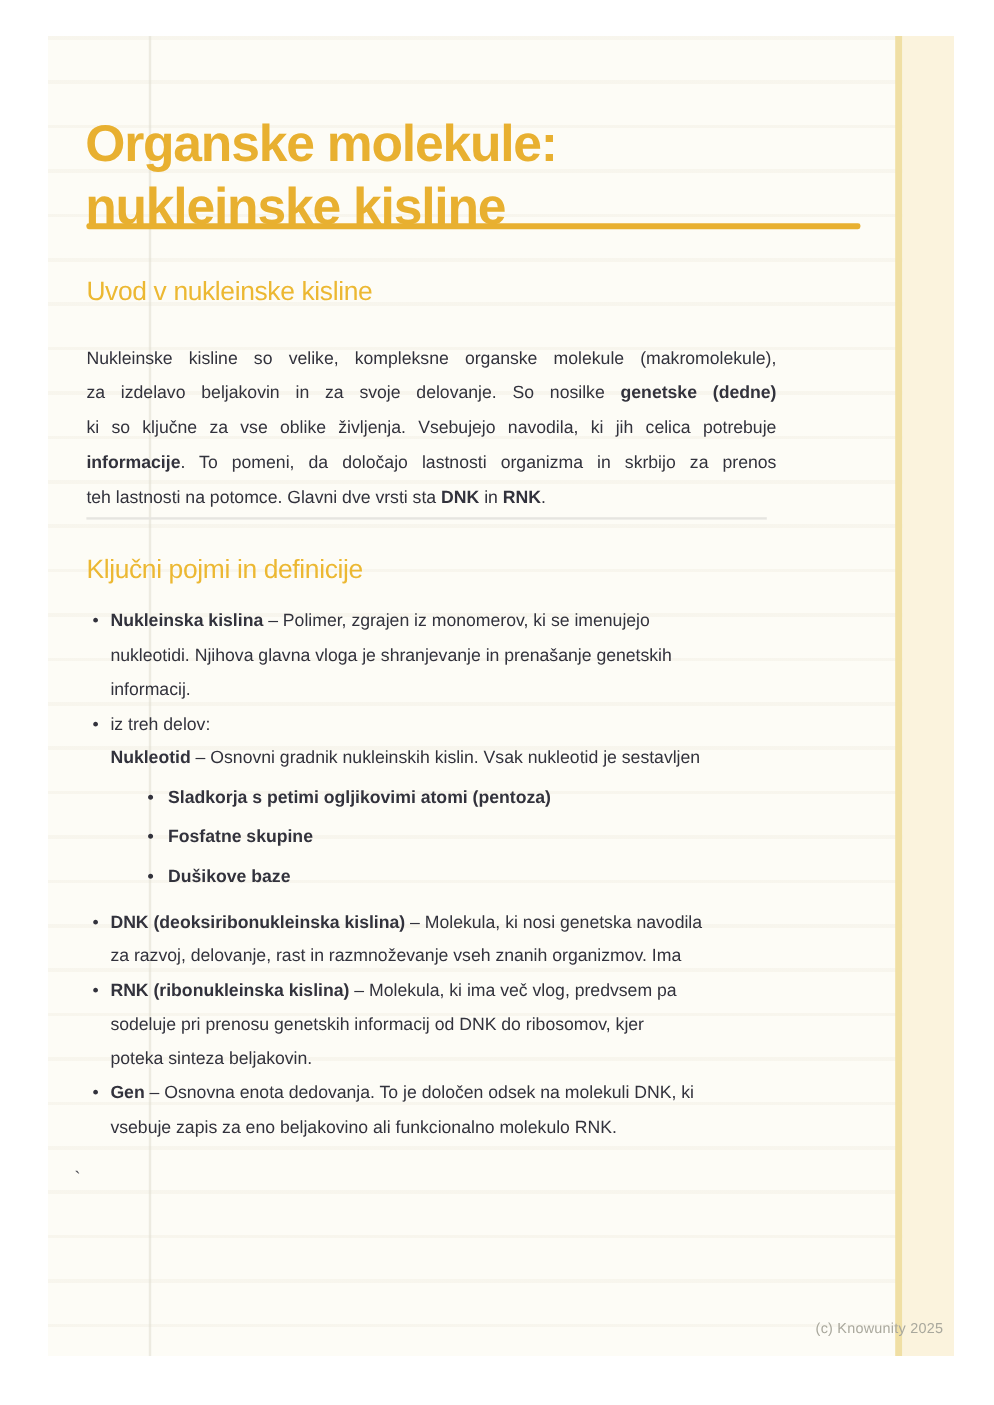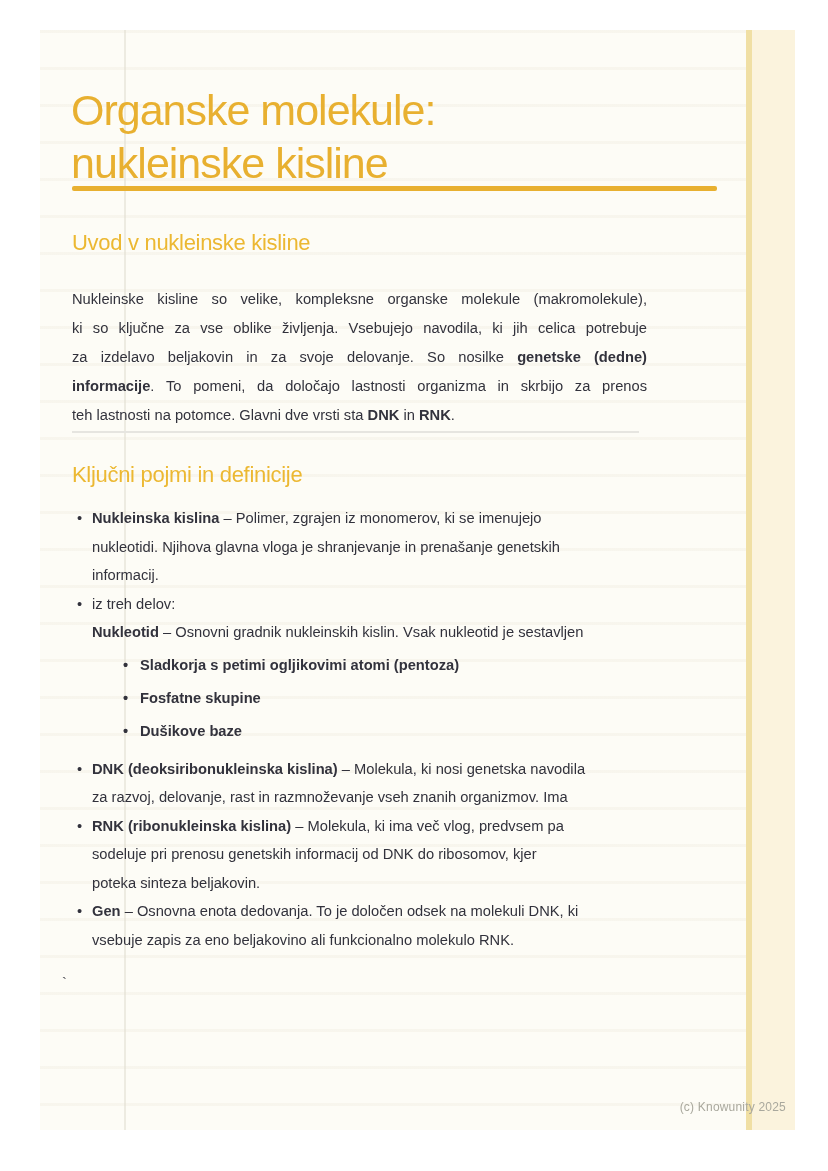--- a/index.html
+++ b/index.html
@@ -8,22 +8,22 @@
   .paper { position:absolute; left:40px; top:30px; width:755px; height:1100px;
            background:
              repeating-linear-gradient(180deg, rgba(240,236,224,0.40) 0px, rgba(240,236,224,0.40) 3px, rgba(255,255,255,0) 3px, rgba(255,255,255,0) 37px),
              #fdfcf6; }
   .fold-line { position:absolute; left:84px; top:0; width:2px; height:100%;
                background:rgba(224,221,208,0.55); }
   .edge-stripe { position:absolute; left:706px; top:0; width:6px; height:100%;
                  background:#f0dfa4; }
   .margin-band { position:absolute; left:712px; top:0; width:43px; height:100%;
                  background:#fbf3dd; }
-  .title { position:absolute; left:31px; top:54px; width:650px;
-           font-size:43px; line-height:53px; font-weight:400; letter-spacing:-1px;
+  .title { position:absolute; left:31px; top:64px; width:650px;
+           font-size:43px; line-height:53px; font-weight:700; letter-spacing:-1px;
            color:#e8b030; }
   .rule { position:absolute; left:32px; top:156px; width:645px; height:5px;
           background:#e8b030; border-radius:2px; }
   .h2 { position:absolute; left:32px; font-size:22px; line-height:26px; font-weight:400;
         letter-spacing:-0.3px; color:#ecb832; }
   .h2-intro { top:200px; }
   .h2-terms { top:432px; }
   .para { position:absolute; left:32px; top:255px; width:575px;
           font-size:14.7px; line-height:29px; color:#32323c; }
   .pline { white-space:nowrap; text-align:justify; text-align-last:justify; }
@@ -56,22 +56,22 @@
     <div>Organske molekule:</div>
     <div>nukleinske kisline</div>
   </div>
 
   <div class="rule"></div>
 
   <div class="h2 h2-intro">Uvod v nukleinske kisline</div>
 
   <div class="para" id="intro-para">
       <div class="pline"><span>Nukleinske kisline so velike, kompleksne organske molekule (makromolekule),</span></div>
+      <div class="pline"><span>za izdelavo beljakovin in za svoje delovanje. So nosilke </span><span class="b">genetske (dedne)</span></div>
       <div class="pline"><span>ki so ključne za vse oblike življenja. Vsebujejo navodila, ki jih celica potrebuje</span></div>
-      <div class="pline"><span>za izdelavo beljakovin in za svoje delovanje. So nosilke </span><span class="b">genetske (dedne)</span></div>
       <div class="pline"><span class="b">informacije</span><span>. To pomeni, da določajo lastnosti organizma in skrbijo za prenos</span></div>
       <div class="pline last"><span>teh lastnosti na potomce. Glavni dve vrsti sta </span><span class="b">DNK</span><span> in </span><span class="b">RNK</span><span>.</span></div>
     </div>
 
   <div class="divider"></div>
 
   <div class="h2 h2-terms">Ključni pojmi in definicije</div>
 
   <div class="list" id="terms-list">
       <div class="item">

